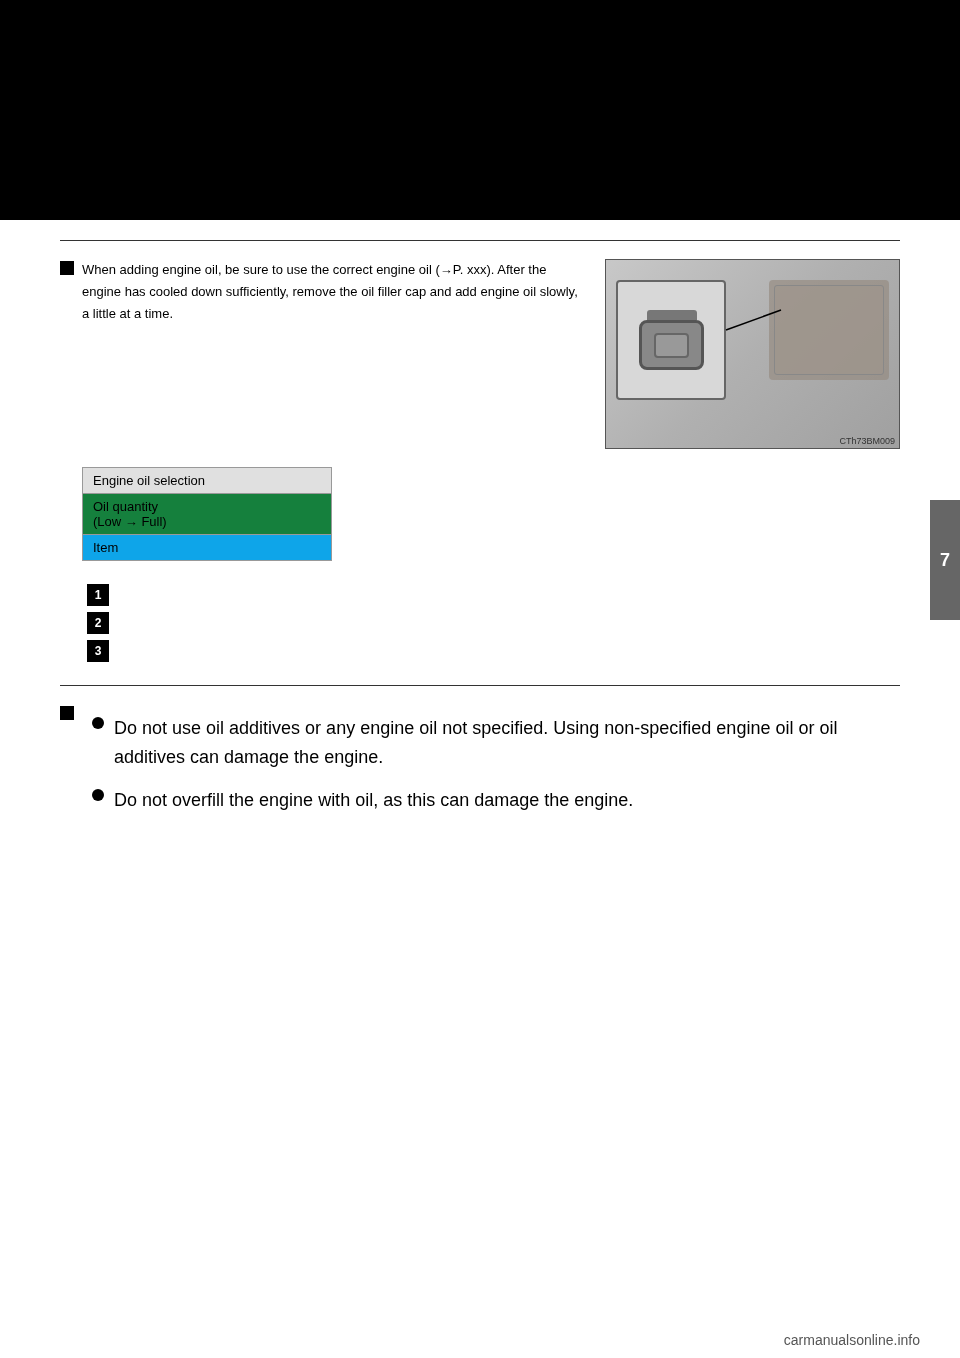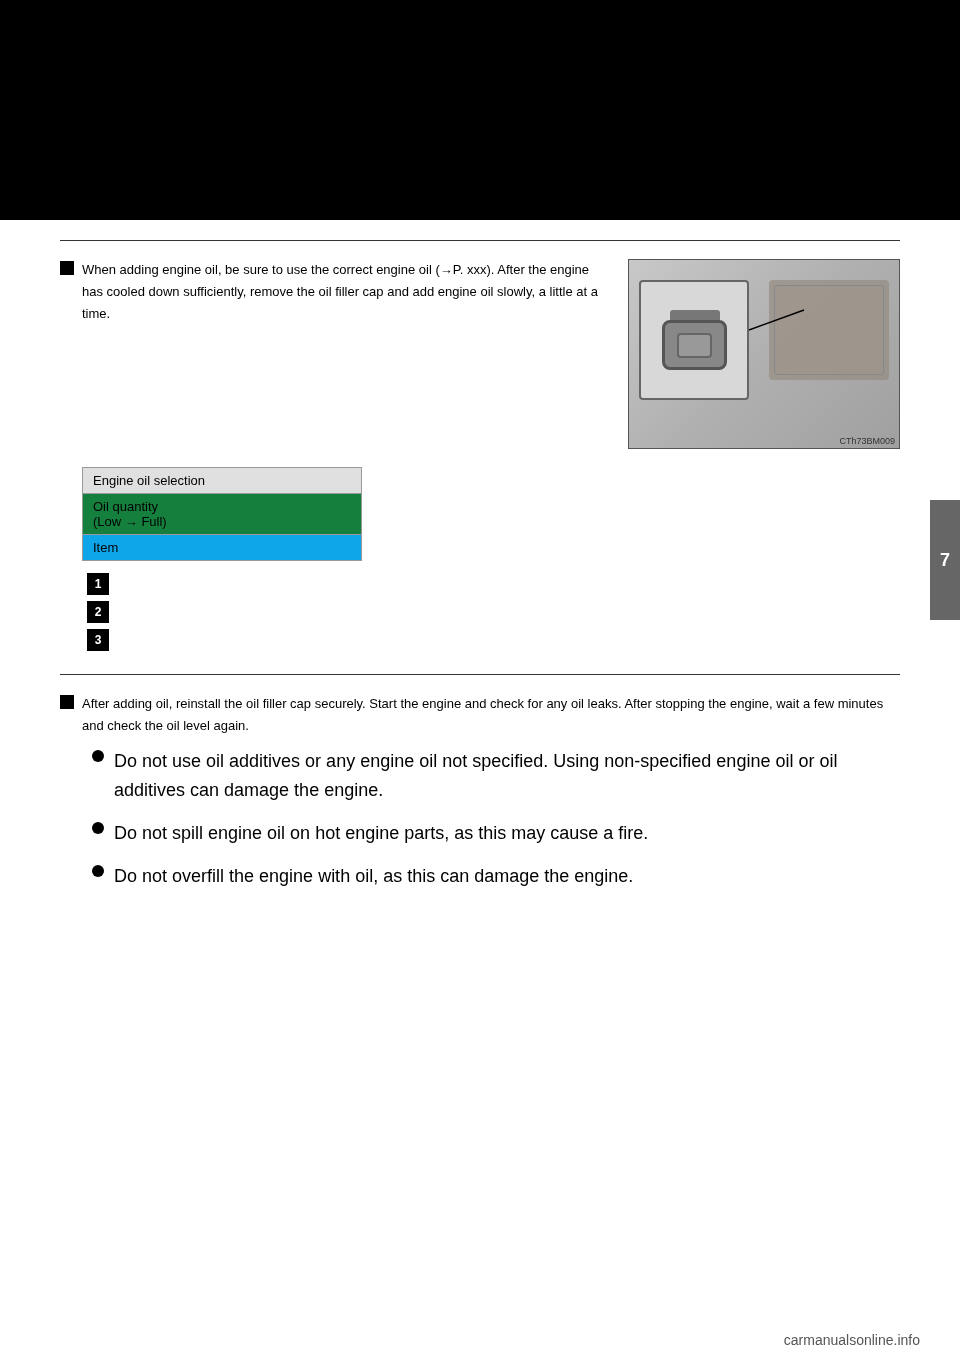--- a/index.html
+++ b/index.html
@@ -54,21 +54,21 @@
       margin-bottom: 18px;
     }
 
     .top-section-text {
       flex: 1;
       padding-right: 20px;
     }
 
     
     .car-image {
-      width: 272px;
+      width: 295px;
       height: 190px;
       border: 1.5px solid #555;
       flex-shrink: 0;
       background: #c4b5fd;
       position: relative;
       overflow: hidden;
       display: flex;
       align-items: center;
       justify-content: center;
     }
@@ -76,23 +76,23 @@
     .image-label {
       position: absolute;
       bottom: 2px;
       right: 4px;
       font-size: 9px;
       color: #333;
     }
 
     
     .oil-table {
-      width: 280px;
+      width: 250px;
       border-collapse: collapse;
-      margin-bottom: 12px;
+      margin-bottom: 23px;
       margin-left: 0;
     }
 
     .oil-table td {
       border: 1px solid #999;
       padding: 5px 10px;
       font-size: 13px;
       color: #000;
     }
 
@@ -300,33 +300,28 @@
 
       </div>
     </div>
 
     <hr class="hr-line" style="margin-top:5px;">
 
     <div class="second-section">
       <div class="section-black-header">
         <div class="black-sq"></div>
         <div style="flex:1;">
-          <p class="section-content">After adding oil, reinstall the oil filler cap securely. Start the engine and check for any oil leaks. After stopping the engine, wait a few minutes and check the oil level again.</p>
 
           <div class="bullet-list">
             <div class="bullet-item">
               <div class="bullet-dot"></div>
               <span class="bullet-text">Do not use oil additives or any engine oil not specified. Using non-specified engine oil or oil additives can damage the engine.</span>
             </div>
             <div class="bullet-item">
               <div class="bullet-dot"></div>
-              <span class="bullet-text">Do not spill engine oil on hot engine parts, as this may cause a fire.</span>
-            </div>
-            <div class="bullet-item">
-              <div class="bullet-dot"></div>
               <span class="bullet-text">Do not overfill the engine with oil, as this can damage the engine.</span>
             </div>
           </div>
         </div>
       </div>
     </div>
 
   </div>
 
   <div class="sidebar-tab">

